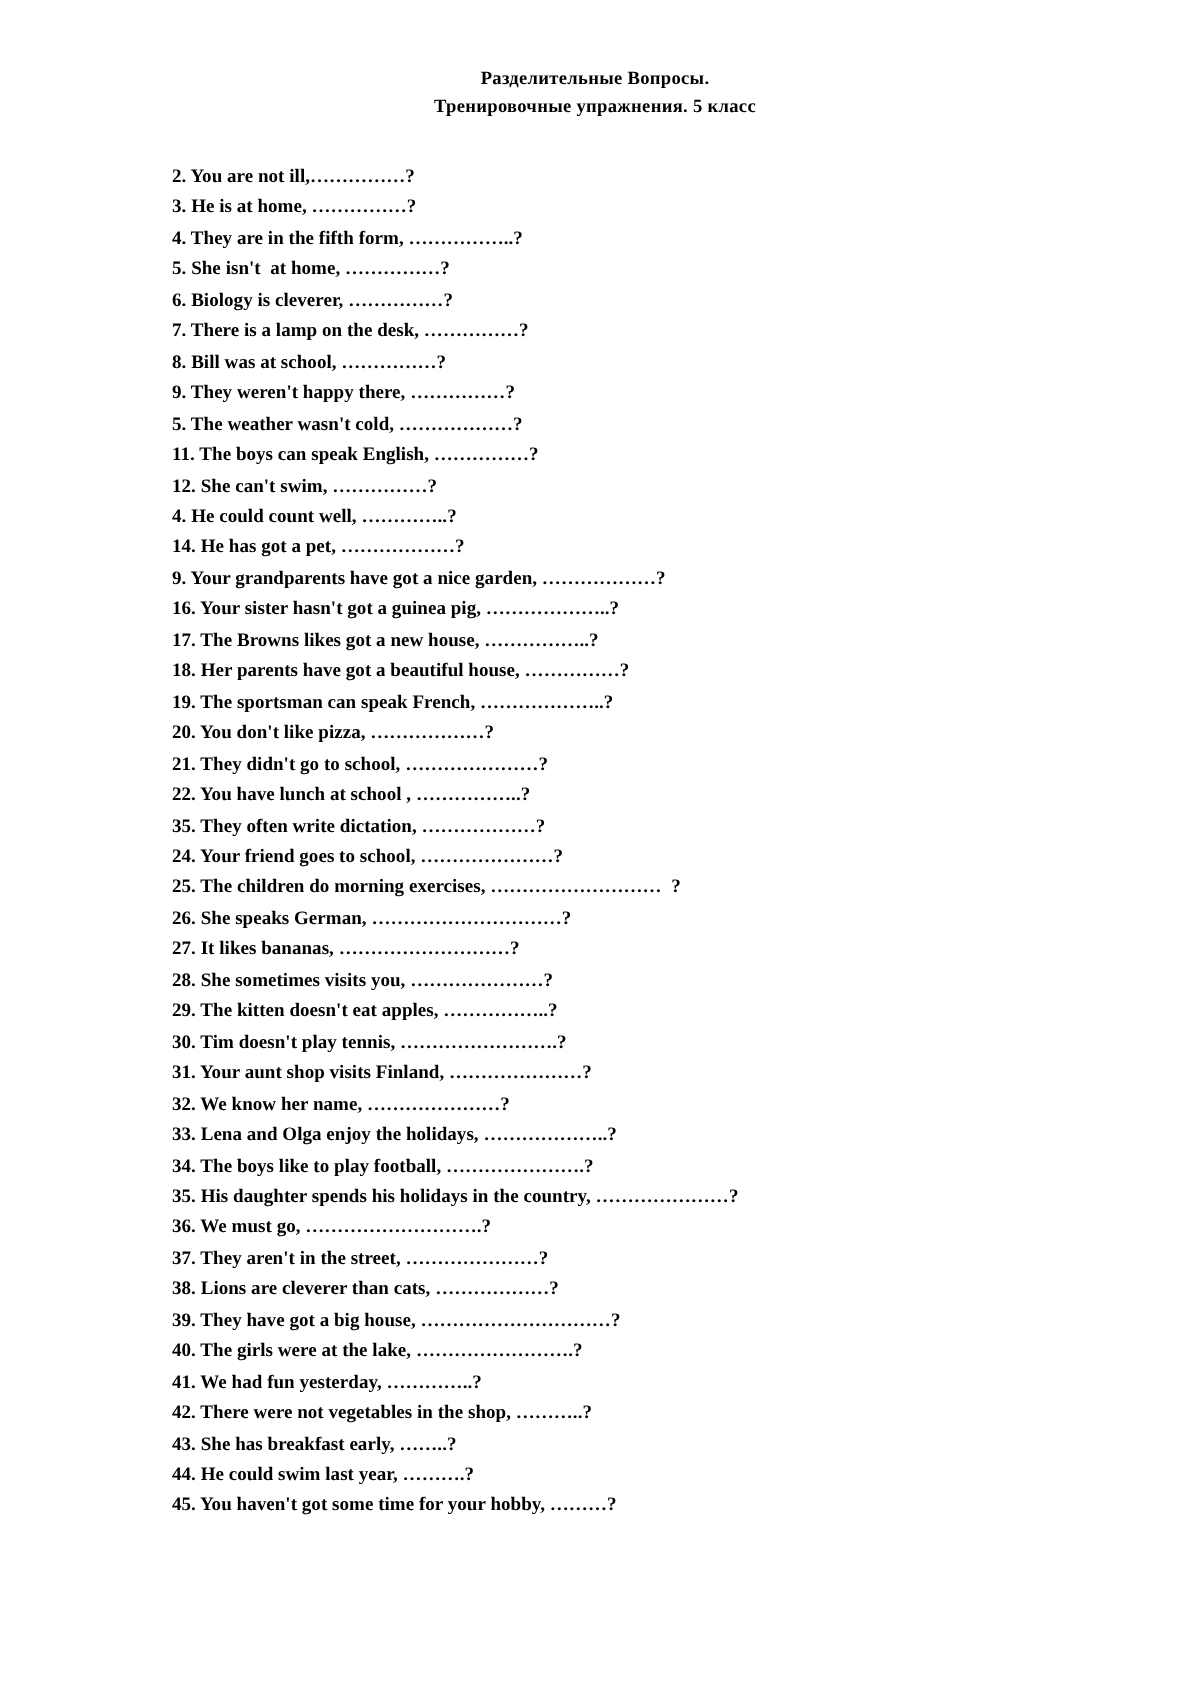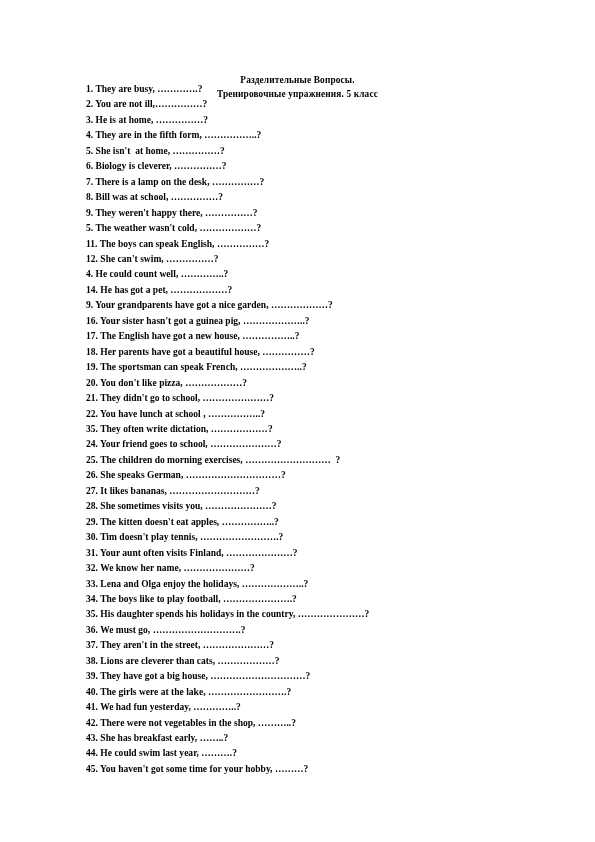--- a/index.html
+++ b/index.html
@@ -17,21 +17,20 @@
     font-family: "Liberation Serif", "DejaVu Serif", serif;
     color: #000000;
     -webkit-font-smoothing: none;
   }
   .title-block {
     position: absolute;
     top: 34px;
     left: 0;
     width: 595px;
     text-align: center;
-    margin-top: 40px;
   }
   .title-line {
     font-family: "Liberation Serif", "DejaVu Serif", serif;
     font-weight: bold;
     font-size: 9.3px;
     line-height: 13.5px;
     letter-spacing: 0.15px;
     color: #000000;
     white-space: nowrap;
   }
@@ -58,51 +57,50 @@
 <body>
 
 <div class="page">
 
   <div class="title-block">
     <div class="title-line">Разделительные Вопросы.</div>
     <div class="title-line">Тренировочные упражнения. 5 класс</div>
   </div>
 
   <ol class="exercise-list">
-      <li class="exercise-item"><span>1.</span> <span>They are busy, ………….?</span></li>
       <li class="exercise-item"><span>2.</span> <span>You are not ill,……………?</span></li>
       <li class="exercise-item"><span>3.</span> <span>He is at home, ……………?</span></li>
       <li class="exercise-item"><span>4.</span> <span>They are in the fifth form, ……………..?</span></li>
       <li class="exercise-item"><span>5.</span> <span>She isn't  at home, ……………?</span></li>
       <li class="exercise-item"><span>6.</span> <span>Biology is cleverer, ……………?</span></li>
       <li class="exercise-item"><span>7.</span> <span>There is a lamp on the desk, ……………?</span></li>
       <li class="exercise-item"><span>8.</span> <span>Bill was at school, ……………?</span></li>
       <li class="exercise-item"><span>9.</span> <span>They weren't happy there, ……………?</span></li>
       <li class="exercise-item"><span>5.</span> <span>The weather wasn't cold, ………………?</span></li>
       <li class="exercise-item"><span>11.</span> <span>The boys can speak English, ……………?</span></li>
       <li class="exercise-item"><span>12.</span> <span>She can't swim, ……………?</span></li>
       <li class="exercise-item"><span>4.</span> <span>He could count well, …………..?</span></li>
       <li class="exercise-item"><span>14.</span> <span>He has got a pet, ………………?</span></li>
       <li class="exercise-item"><span>9.</span> <span>Your grandparents have got a nice garden, ………………?</span></li>
       <li class="exercise-item"><span>16.</span> <span>Your sister hasn't got a guinea pig, ………………..?</span></li>
-      <li class="exercise-item"><span>17.</span> <span>The English have got a new house, ……………..?</span></li>
+      <li class="exercise-item"><span>17.</span> <span>The Browns likes got a new house, ……………..?</span></li>
       <li class="exercise-item"><span>18.</span> <span>Her parents have got a beautiful house, ……………?</span></li>
       <li class="exercise-item"><span>19.</span> <span>The sportsman can speak French, ………………..?</span></li>
       <li class="exercise-item"><span>20.</span> <span>You don't like pizza, ………………?</span></li>
       <li class="exercise-item"><span>21.</span> <span>They didn't go to school, …………………?</span></li>
       <li class="exercise-item"><span>22.</span> <span>You have lunch at school , ……………..?</span></li>
       <li class="exercise-item"><span>35.</span> <span>They often write dictation, ………………?</span></li>
       <li class="exercise-item"><span>24.</span> <span>Your friend goes to school, …………………?</span></li>
       <li class="exercise-item"><span>25.</span> <span>The children do morning exercises, ………………………  ?</span></li>
       <li class="exercise-item"><span>26.</span> <span>She speaks German, …………………………?</span></li>
       <li class="exercise-item"><span>27.</span> <span>It likes bananas, ………………………?</span></li>
       <li class="exercise-item"><span>28.</span> <span>She sometimes visits you, …………………?</span></li>
       <li class="exercise-item"><span>29.</span> <span>The kitten doesn't eat apples, ……………..?</span></li>
       <li class="exercise-item"><span>30.</span> <span>Tim doesn't play tennis, …………………….?</span></li>
-      <li class="exercise-item"><span>31.</span> <span>Your aunt often visits Finland, …………………?</span></li>
+      <li class="exercise-item"><span>31.</span> <span>Your aunt shop visits Finland, …………………?</span></li>
       <li class="exercise-item"><span>32.</span> <span>We know her name, …………………?</span></li>
       <li class="exercise-item"><span>33.</span> <span>Lena and Olga enjoy the holidays, ………………..?</span></li>
       <li class="exercise-item"><span>34.</span> <span>The boys like to play football, ………………….?</span></li>
       <li class="exercise-item"><span>35.</span> <span>His daughter spends his holidays in the country, …………………?</span></li>
       <li class="exercise-item"><span>36.</span> <span>We must go, ……………………….?</span></li>
       <li class="exercise-item"><span>37.</span> <span>They aren't in the street, …………………?</span></li>
       <li class="exercise-item"><span>38.</span> <span>Lions are cleverer than cats, ………………?</span></li>
       <li class="exercise-item"><span>39.</span> <span>They have got a big house, …………………………?</span></li>
       <li class="exercise-item"><span>40.</span> <span>The girls were at the lake, …………………….?</span></li>
       <li class="exercise-item"><span>41.</span> <span>We had fun yesterday, …………..?</span></li>

